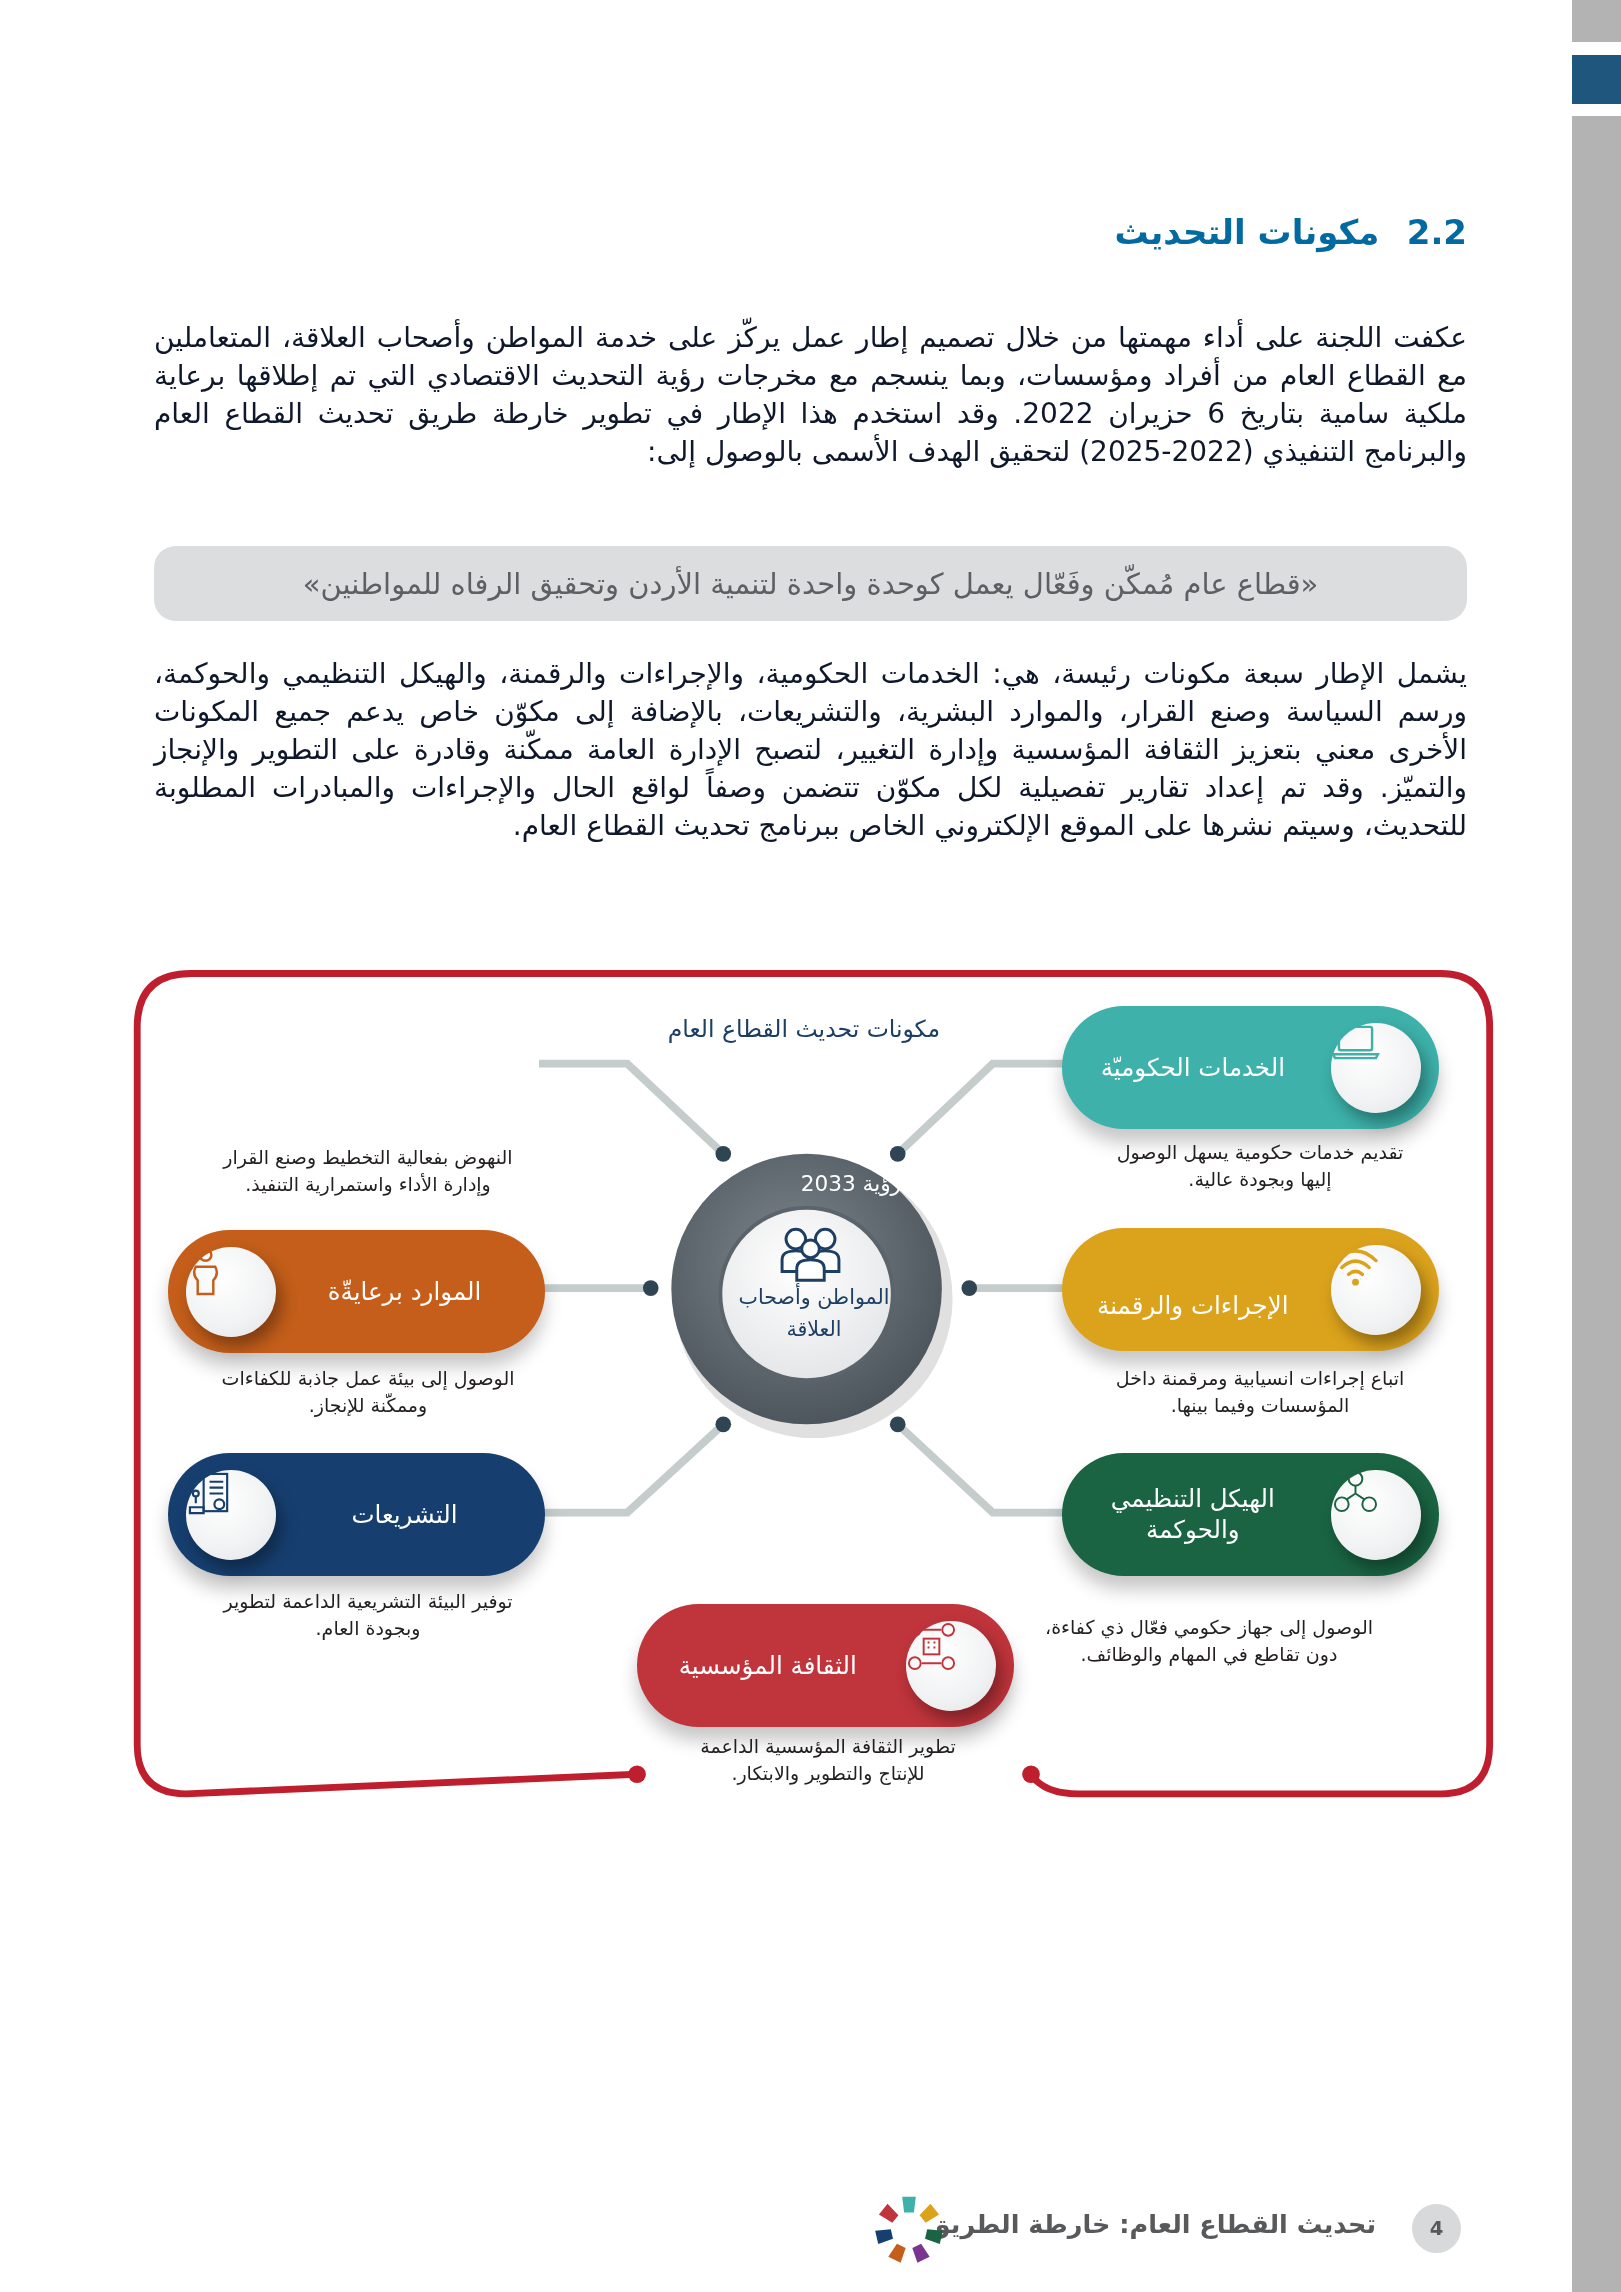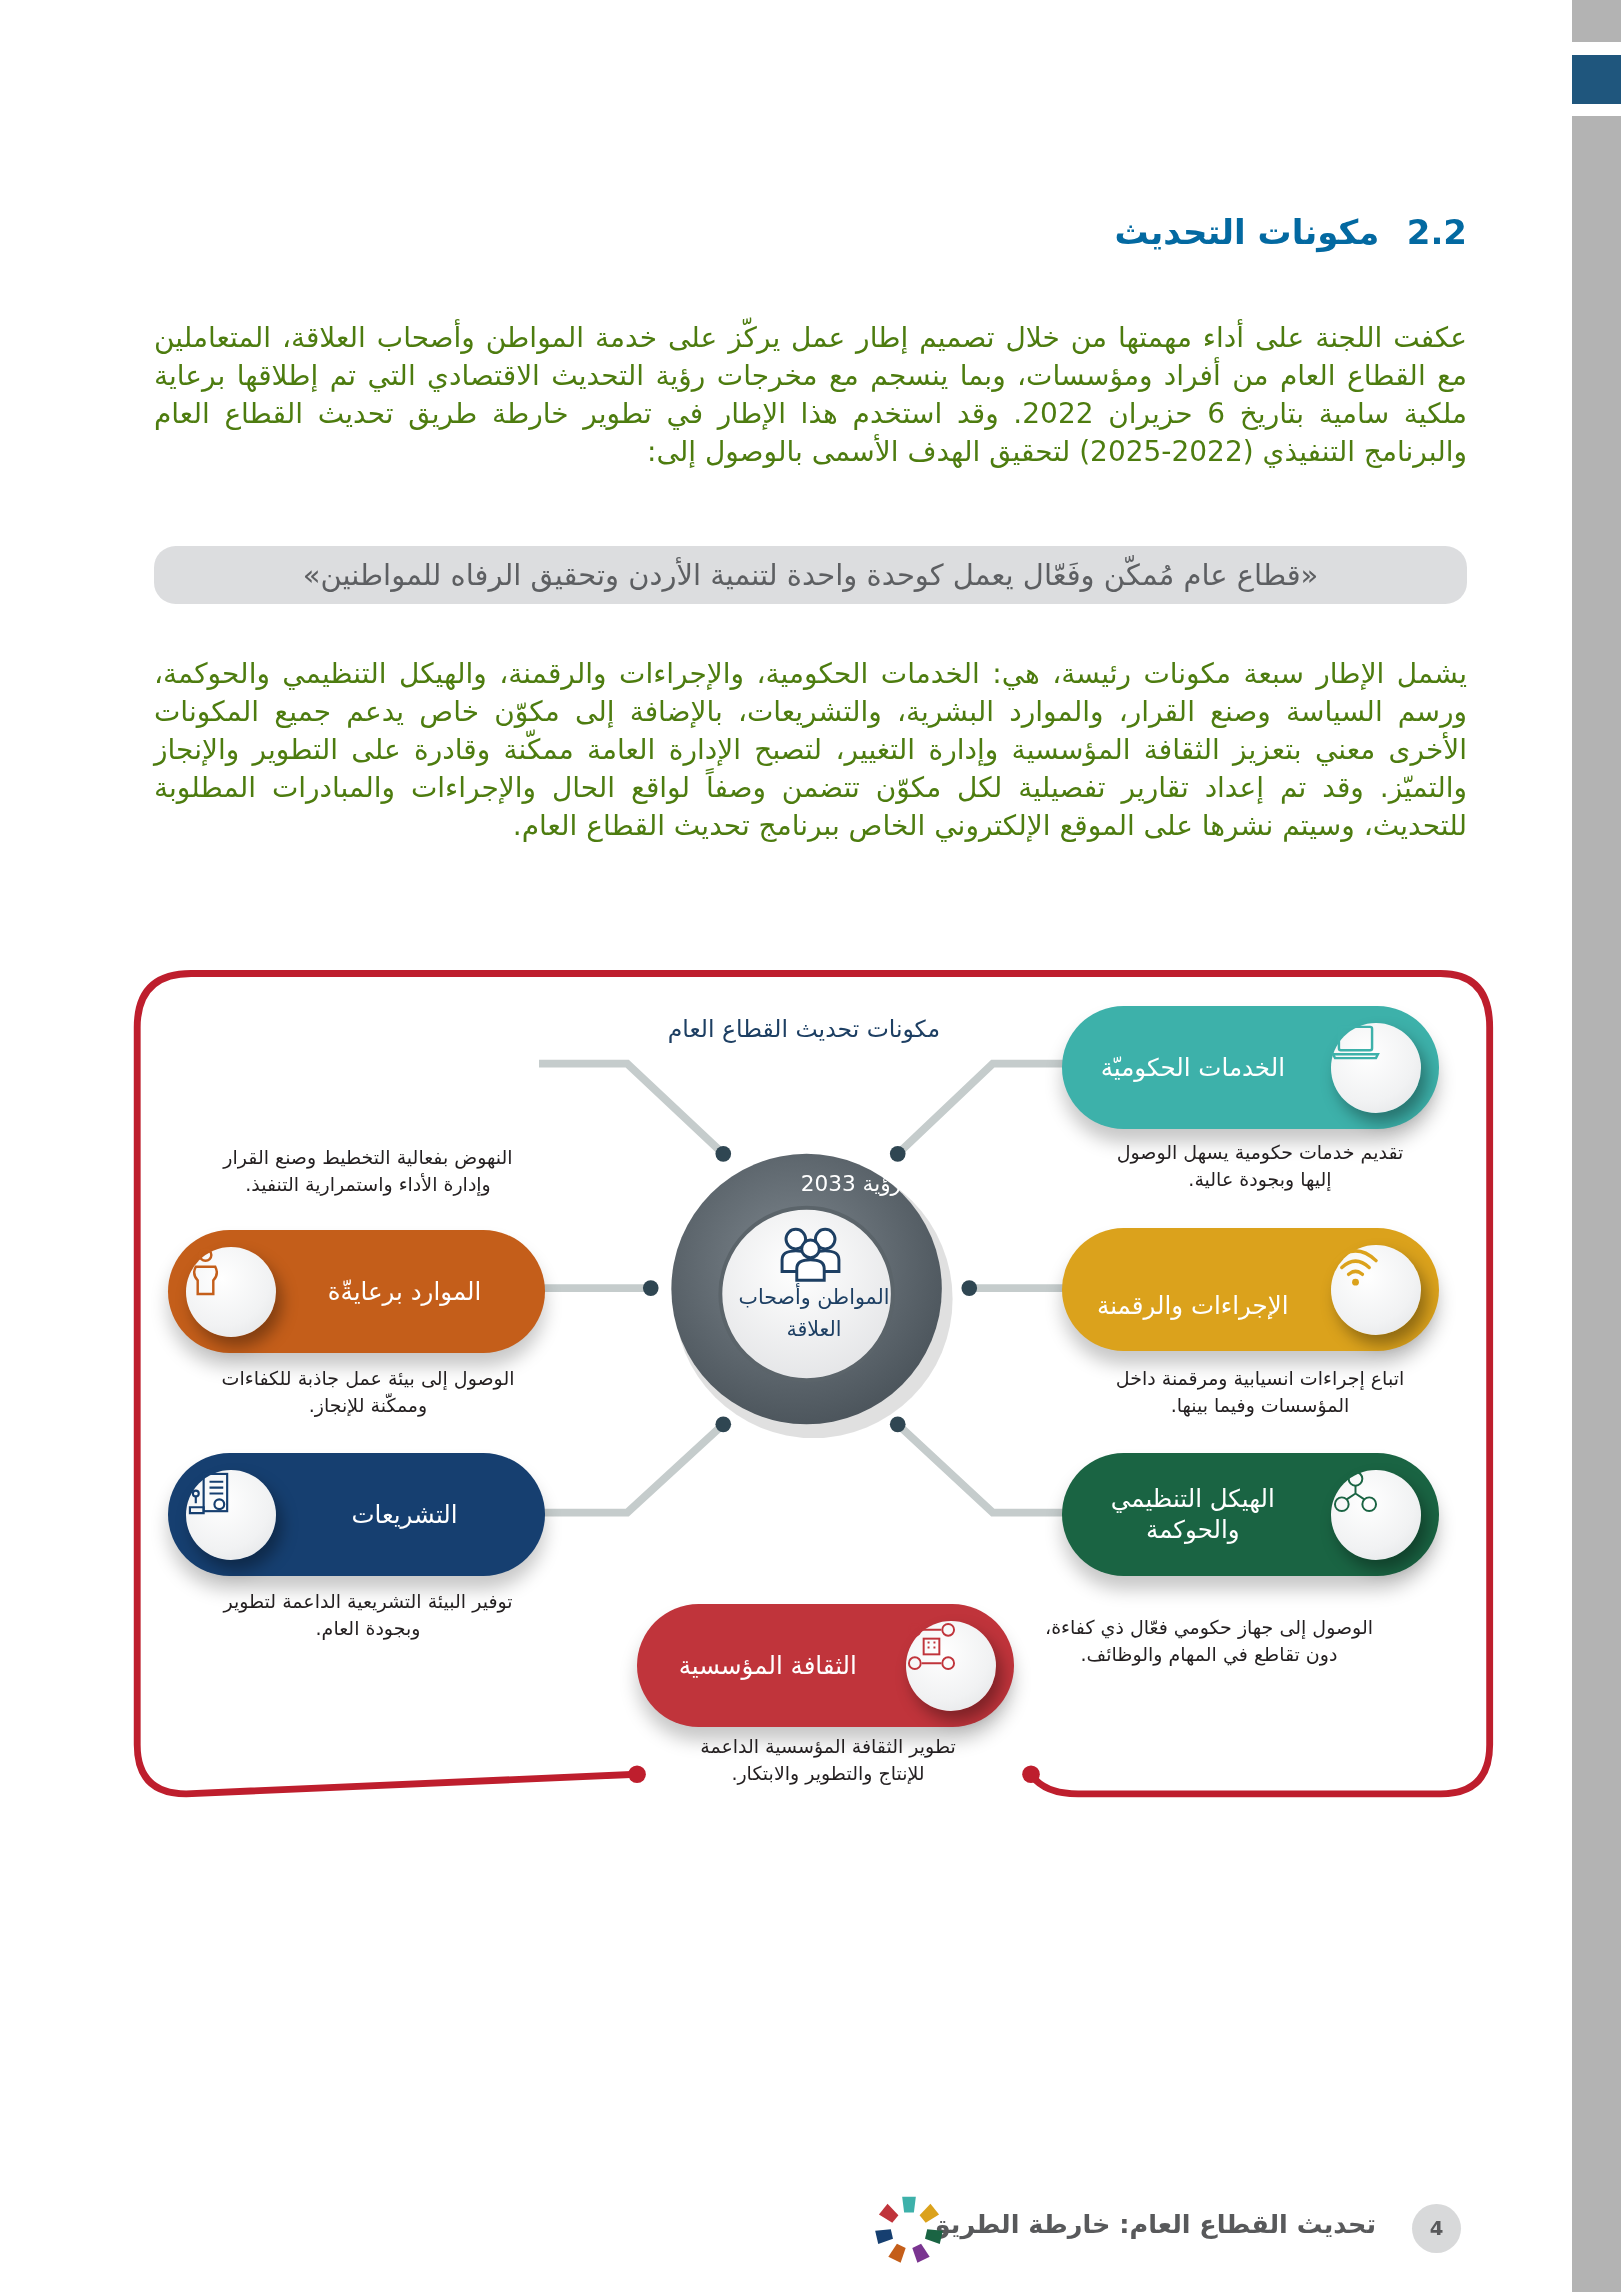--- a/index.html
+++ b/index.html
@@ -8,26 +8,26 @@
   .edge-top { position: absolute; right: 0; top: 0; width: 49px; height: 42px; background: #b3b3b3; }
   .edge-active { position: absolute; right: 0; top: 55px; width: 49px; height: 49px; background: #1f567d; }
   .edge-rest { position: absolute; right: 0; top: 116px; width: 49px; height: 2177px; background: #b3b3b3; }
 
   .section-title { position: absolute; top: 212px; right: 154px; direction: rtl;
         font-family: "DejaVu Sans", sans-serif; font-weight: bold; font-size: 34px; color: #0369a1;
         white-space: nowrap; }
   .section-title .num { margin-left: 27.4px; }
 
   .para { position: absolute; right: 154px; width: 1313px; direction: rtl; text-align: justify;
-        font-family: "DejaVu Sans", sans-serif; font-size: 28px; line-height: 38px; color: #4d7c0f;
+        font-family: "DejaVu Sans", sans-serif; font-size: 28px; line-height: 38px; color: #0f172a;
         text-align-last: right; }
   .para1 { top: 319px; }
   .para2 { top: 655px; }
 
-  .vision { position: absolute; top: 546px; left: 154px; width: 1313px; height: 58px;
+  .vision { position: absolute; top: 546px; left: 154px; width: 1313px; height: 75px;
         background: #dcdddf; border-radius: 21.6px; display: flex; align-items: center; justify-content: center;
         direction: rtl; font-size: 29px; color: #5d5f62; }
 
   
   .diagram { position: absolute; left: 0; top: 0; width: 1621px; height: 2293px; pointer-events: none; }
   .diagram svg { position: absolute; left: 0; top: 0; }
   .dia-title { position: absolute; top: 1015px; left: 608px; width: 392px; text-align: center;
         color: #1d3f63; font-size: 23.5px; direction: rtl; }
 
   .pill { position: absolute; width: 377px; height: 123px; border-radius: 62px;

